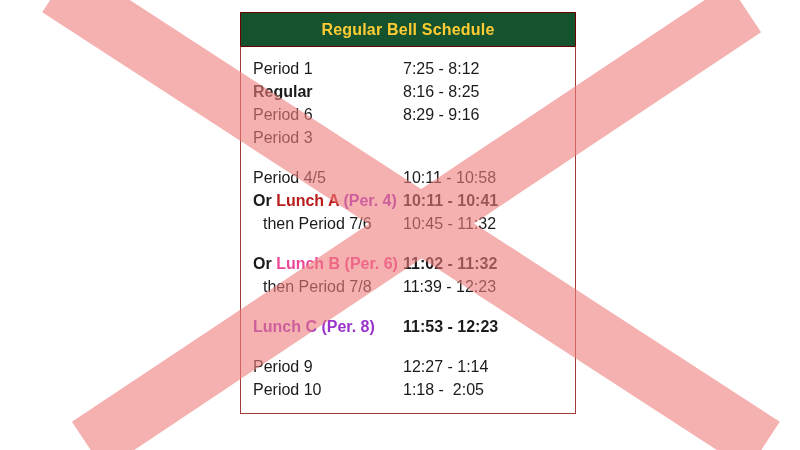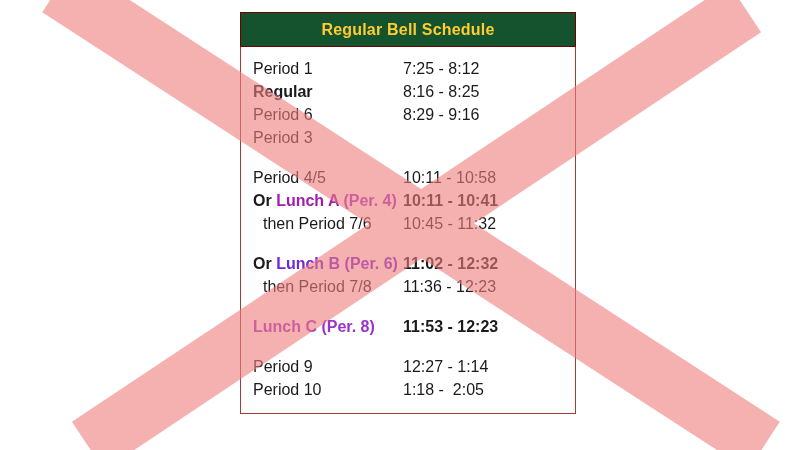--- a/index.html
+++ b/index.html
@@ -72,35 +72,35 @@
       </div>
       <div class="row">
         <span class="label"><span>Period 3</span></span>
       </div>
       <div class="spacer"></div>
       <div class="row">
         <span class="label"><span>Period 4/5</span></span>
         <span class="time">10:11 - 10:58</span>
       </div>
       <div class="row">
-        <span class="label"><span class="bold">Or </span><span class="bold" style="color: #a21caf;">Lunch A</span><span class="bold" style="color: rgb(153, 51, 204); text-align: center;"> (Per. 4)</span></span>
+        <span class="label"><span class="bold">Or </span><span class="bold" style="color: #b91c1c;">Lunch A</span><span class="bold" style="color: rgb(153, 51, 204); text-align: center;"> (Per. 4)</span></span>
         <span class="time bold">10:11 - 10:41</span>
       </div>
       <div class="row indent">
         <span class="label"><span>then Period 7/6</span></span>
         <span class="time">10:45 - 11:32</span>
       </div>
       <div class="spacer"></div>
       <div class="row">
-        <span class="label"><span class="bold">Or </span><span class="bold" style="color: #6d28d9;">Lunch B (Per. 6)</span></span>
-        <span class="time bold">11:02 - 12:32</span>
+        <span class="label"><span class="bold">Or </span><span class="bold" style="color: #ec4899;">Lunch B (Per. 6)</span></span>
+        <span class="time bold">11:02 - 11:32</span>
       </div>
       <div class="row indent">
         <span class="label"><span>then Period 7/8</span></span>
-        <span class="time">11:36 - 12:23</span>
+        <span class="time">11:39 - 12:23</span>
       </div>
       <div class="spacer"></div>
       <div class="row">
         <span class="label"><span class="bold" style="color: rgb(153, 51, 204);">Lunch C (Per. 8)</span></span>
         <span class="time bold">11:53 - 12:23</span>
       </div>
       <div class="spacer"></div>
       <div class="row">
         <span class="label"><span>Period 9</span></span>
         <span class="time">12:27 - 1:14</span>

